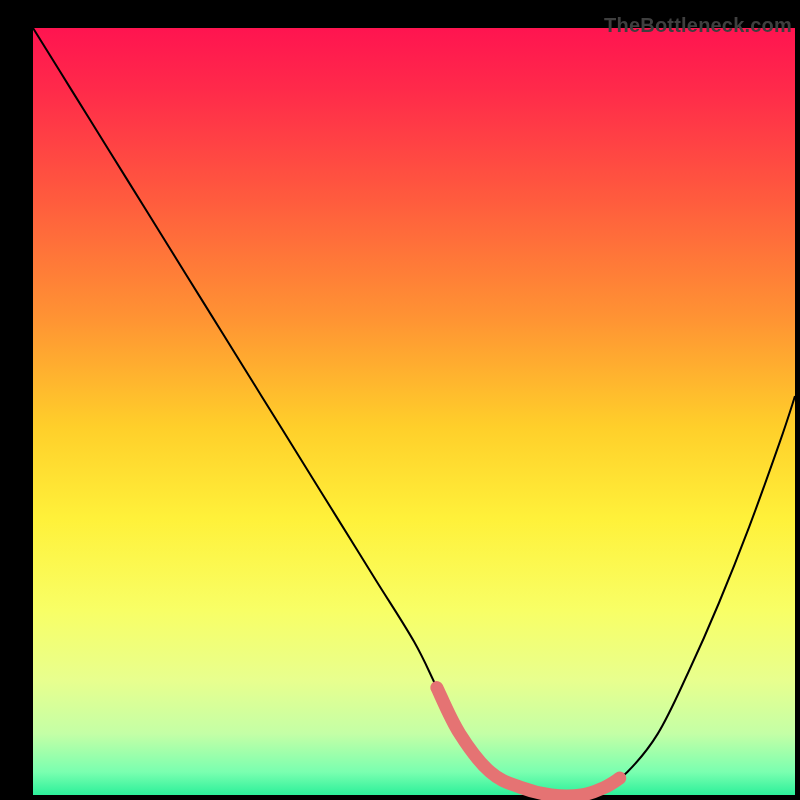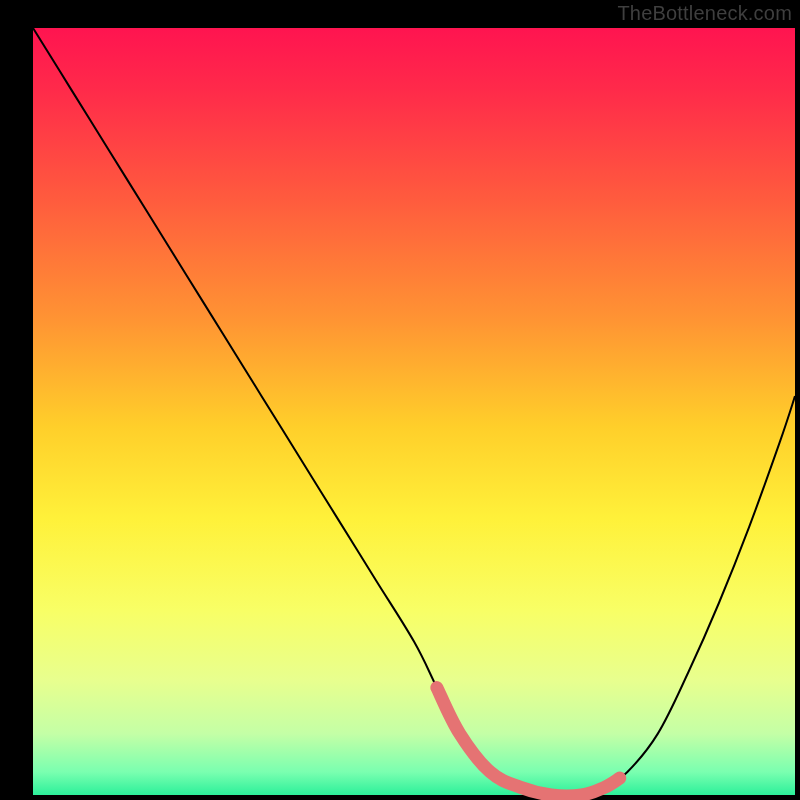--- a/index.html
+++ b/index.html
@@ -12,25 +12,25 @@
     font-family: Arial, Helvetica, sans-serif;
   }
   .stage {
     position: relative;
     width: 800px;
     height: 800px;
     background: #000;
   }
   .watermark {
     position: absolute;
-    top: 2px;
+    top: 14px;
     right: 8px;
     color: #3f3f3f;
     font-size: 20px;
-    font-weight: 400;
+    font-weight: 700;
     letter-spacing: 0.2px;
     z-index: 10;
   }
   svg.chart {
     position: absolute;
     left: 0;
     top: 0;
     width: 800px;
     height: 800px;
   }

